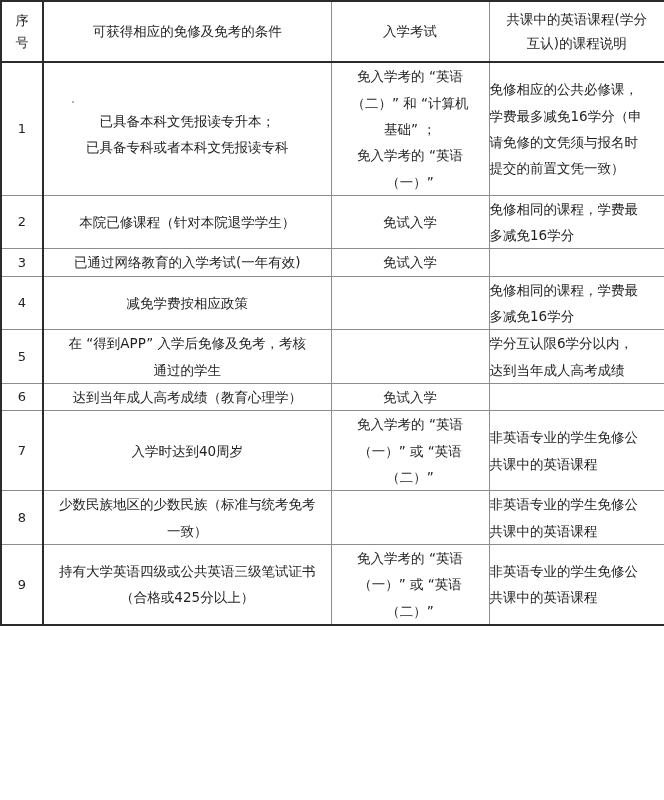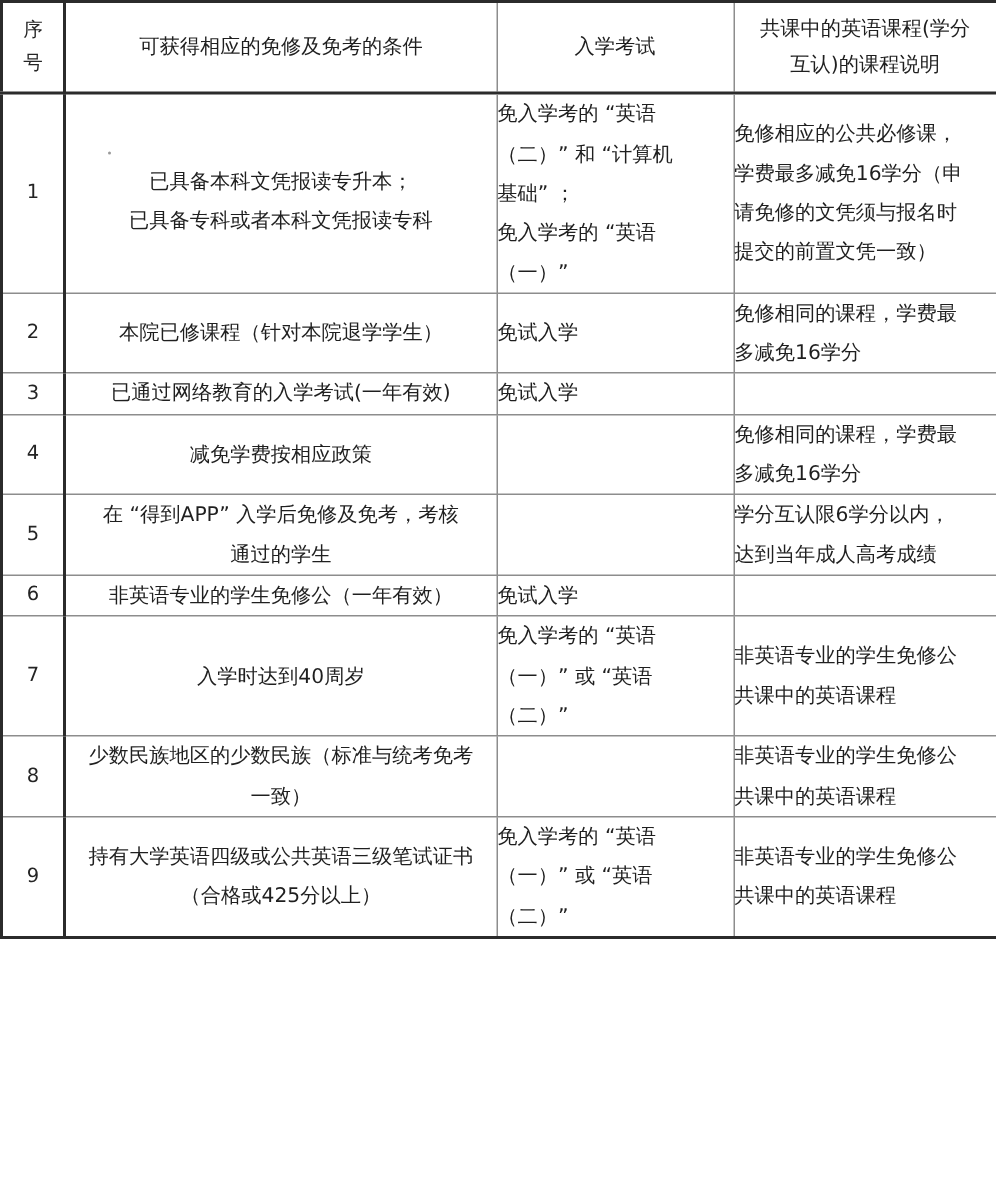--- a/index.html
+++ b/index.html
@@ -60,21 +60,21 @@
     padding: 6px 0;
   }
 
   .cell {
     font-size: 13.5px;
     line-height: 1.95;
     padding: 6px 9px;
     color: #1f1f1f;
   }
   .cell.cond { text-align: center; padding-left: 12px; }
-  .cell.exam { text-align: left; padding-left: 9px; }
+  .cell.exam { text-align: center; padding-left: 9px; }
   .cell.note { text-align: left; padding-left: 9px; }
   .cell.empty { padding: 0; min-height: 10px; }
 
   
   .scan-speck {
     display: block;
     height: 10px;
     position: relative;
   }
   .scan-speck::after {
@@ -180,21 +180,21 @@
         </td>
         <td class="cell exam empty">&nbsp;</td>
         <td class="cell note">
           <span class="rowline">学分互认限6学分以内，</span>
           <span class="rowline">达到当年成人高考成绩</span>
         </td>
       </tr>
       <tr>
         <td class="seq">6</td>
         <td class="cell cond">
-          <span class="rowline">非英语专业的学生免修公（一年有效）</span>
+          <span class="rowline">达到当年成人高考成绩（教育心理学）</span>
         </td>
         <td class="cell exam">
           <span class="rowline">免试入学</span>
         </td>
         <td class="cell note empty">&nbsp;</td>
       </tr>
       <tr>
         <td class="seq">7</td>
         <td class="cell cond">
           <span class="rowline">入学时达到40周岁</span>

